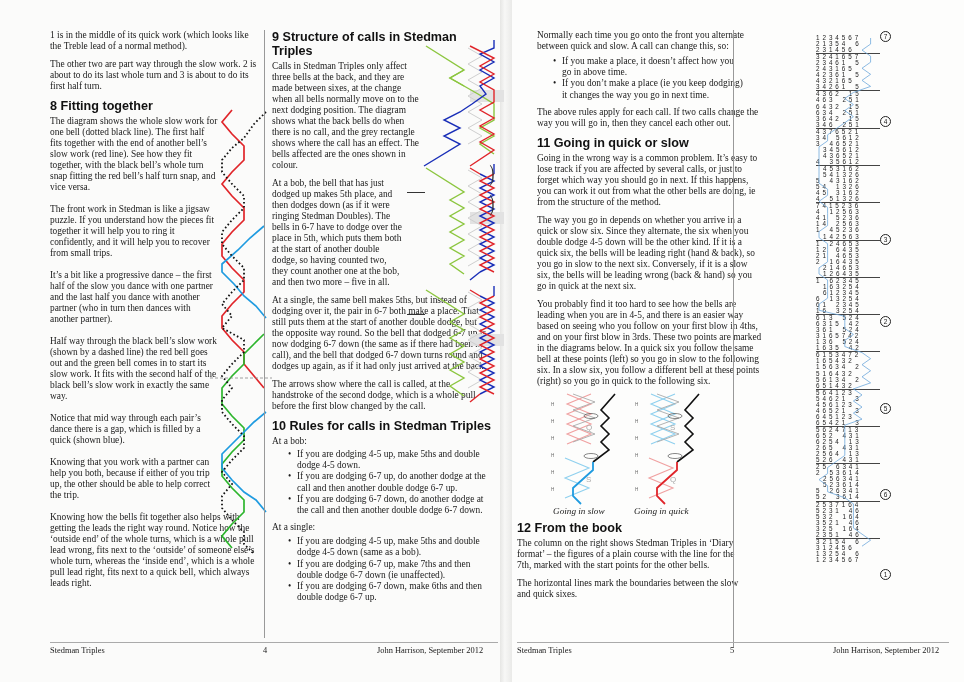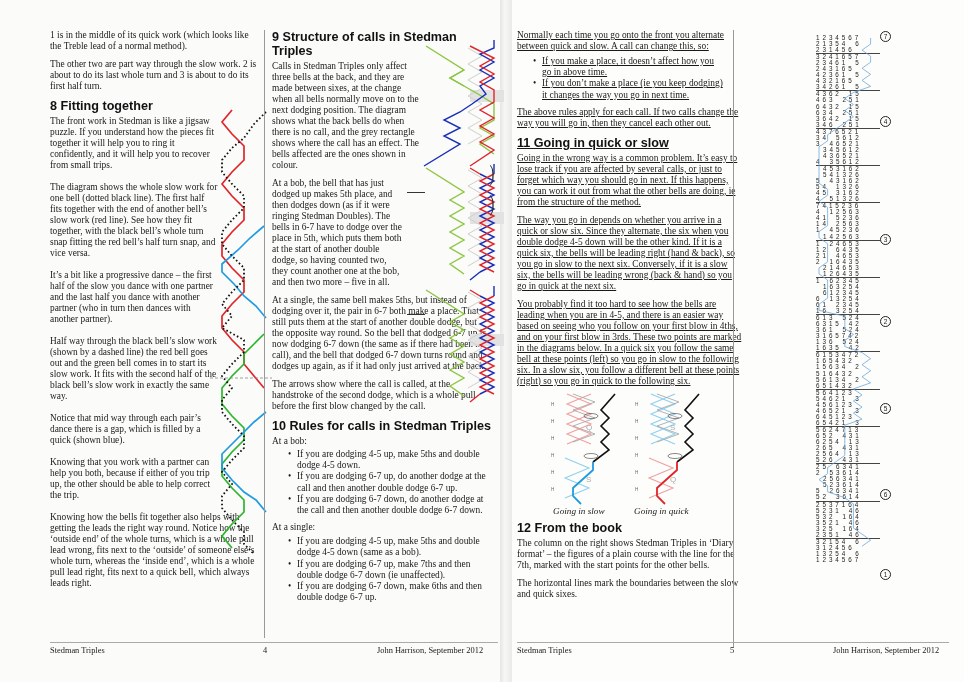--- a/index.html
+++ b/index.html
@@ -30,22 +30,22 @@
 <body>
 
 <div class="page" id="page-left"></div>
 <div class="page" id="page-right"></div>
 <div class="gutter"></div>
 
 <div class="col" style="left:50px;top:30px;width:210px;">
   <p class="p">1 is in the middle of its quick work (which looks like the Treble lead of a normal method).</p>
   <p class="p">The other two are part way through the slow work. 2 is about to do its last whole turn and 3 is about to do its first half turn.</p>
   <div class="h2">8  Fitting together</div>
+  <p class="p txtw" style="margin-bottom:11px">The diagram shows the whole slow work for one bell (dotted black line). The first half fits together with the end of another bell’s slow work (red line). See how they fit together, with the black bell’s whole turn snap fitting the red bell’s half turn snap, and vice versa.</p>
   <p class="p txtw" style="margin-bottom:11px">The front work in Stedman is like a jigsaw puzzle. If you understand how the pieces fit together it will help you to ring it confidently, and it will help you to recover from small trips.</p>
-  <p class="p txtw" style="margin-bottom:11px">The diagram shows the whole slow work for one bell (dotted black line). The first half fits together with the end of another bell’s slow work (red line). See how they fit together, with the black bell’s whole turn snap fitting the red bell’s half turn snap, and vice versa.</p>
   <p class="p txtw" style="margin-bottom:11px">It’s a bit like a progressive dance – the first half of the slow you dance with one partner and the last half you dance with another partner (who in turn then dances with another partner).</p>
   <p class="p txtw" style="margin-bottom:11px">Half way through the black bell’s slow work (shown by a dashed line) the red bell goes out and the green bell comes in to start its slow work. It fits with the second half of the black bell’s slow work in exactly the same way.</p>
   <p class="p txtw" style="margin-bottom:11px">Notice that mid way through each pair’s dance there is a gap, which is filled by a quick (shown blue).</p>
   <p class="p txtw" style="margin-bottom:11px">Knowing that you work with a partner can help you both, because if either of you trip up, the other should be able to help correct the trip.</p>
   <p class="p" style="width:210px">Knowing how the bells fit together also helps with getting the leads the right way round. Notice how the ‘outside end’ of the whole turns, which is a whole pull lead wrong, fits next to the ‘outside’ of someone else’s whole turn, whereas the ‘inside end’, which is a whole pull lead right, fits next to a quick bell, which always leads right.</p>
 </div>
 
 <svg style="left:220px;top:108px;" width="45" height="450" viewBox="0 0 45 450">
   <polyline points="12,2 2,14 12,26 24,38 24,52 12,64 2,76 12,88 24,100 24,112 12,124 2,136 2,148 12,160 24,172 24,184 12,196 2,208 2,220 12,232 24,244 24,256 34,268 44,280" fill="none" stroke="#e0252a" stroke-width="1.7"></polyline>
   <polyline points="44,118 30,130 18,142 2,156 2,164 14,176 24,188 36,198 46,210" fill="none" stroke="#1f9be0" stroke-width="1.7"></polyline>
@@ -106,21 +106,21 @@
 <div style="position:absolute;left:407px;top:314px;width:18px;height:1px;background:#333;"></div>
 
 <div class="bracket" style="left:488px;top:160px;">)</div>
 <div class="bracket" style="left:488px;top:190px;">)</div>
 
 <div class="frule" style="left:50px;top:642px;width:448px;"></div>
 <div class="footer" style="left:50px;top:646px;">Stedman Triples</div>
 <div class="footer" style="left:263px;top:646px;">4</div>
 <div class="footer" style="left:377px;top:646px;">John Harrison, September 2012</div>
 
-<div class="col" style="left:517px;top:30px;width:225px;text-decoration:underline;">
+<div class="col" style="left:537px;top:30px;width:225px;">
   <p class="p" style="margin-bottom:4px">Normally each time you go onto the front you alternate between quick and slow. A call can change this, so:</p>
   <ul class="b" style="width:190px">
     <li>If you make a place, it doesn’t affect how you go in above time.</li>
     <li>If you don’t make a place (ie you keep dodging) it changes the way you go in next time.</li>
   </ul>
   <p class="p">The above rules apply for each call. If two calls change the way you will go in, then they cancel each other out.</p>
   <div class="h2">11 Going in quick or slow</div>
   <p class="p">Going in the wrong way is a common problem. It’s easy to lose track if you are affected by several calls, or just to forget which way you should go in next. If this happens, you can work it out from what the other bells are doing, ie from the structure of the method.</p>
   <p class="p">The way you go in depends on whether you arrive in a quick or slow six. Since they alternate, the six when you double dodge 4-5 down will be the other kind. If it is a quick six, the bells will be leading right (hand &amp; back), so you go in slow to the next six. Conversely, if it is a slow six, the bells will be leading wrong (back &amp; hand) so you go in quick at the next six.</p>
   <p class="p">You probably find it too hard to see how the bells are leading when you are in 4-5, and there is an easier way based on seeing who you follow on your first blow in 4ths, and on your first blow in 3rds. These two points are marked in the diagrams below. In a quick six you follow the same bell at these points (left) so you go in slow to the following six. In a slow six, you follow a different bell at these points (right) so you go in quick to the following six.</p>

